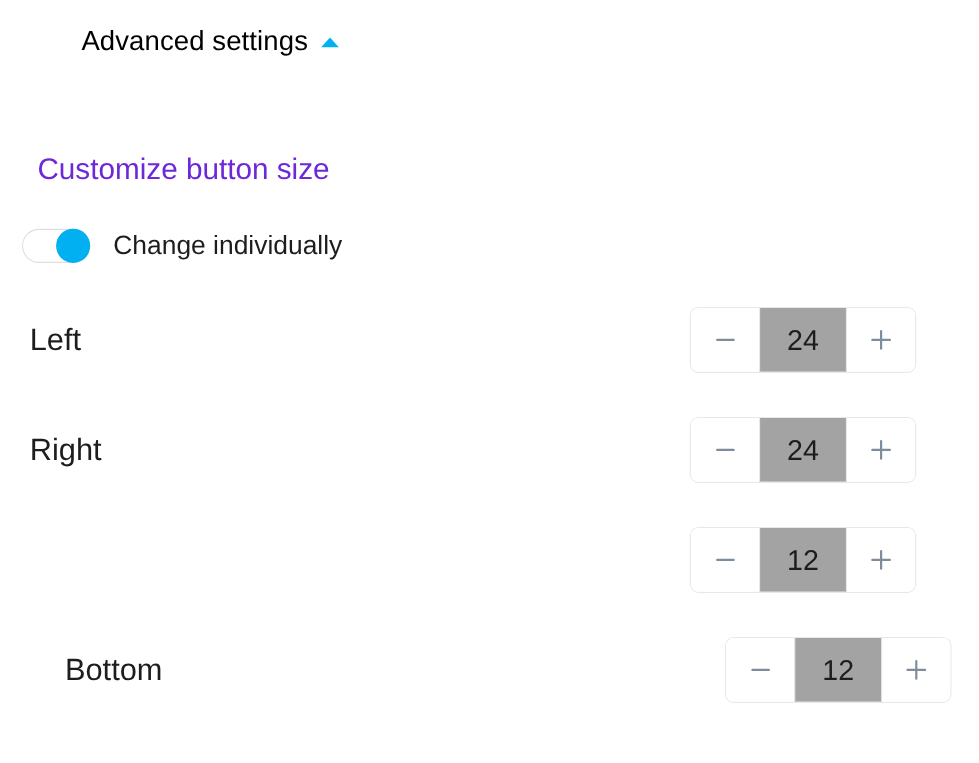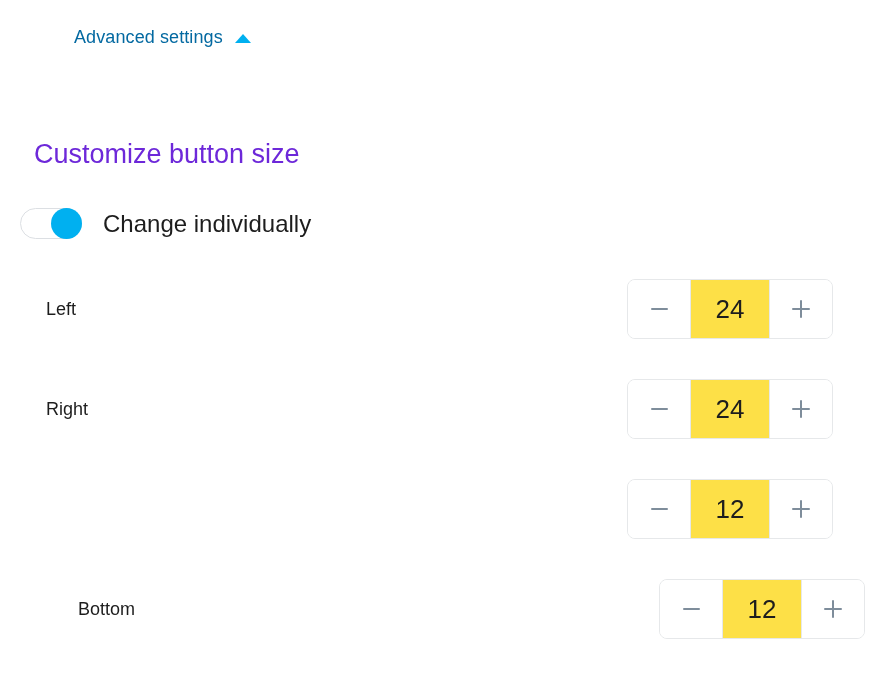--- a/index.html
+++ b/index.html
@@ -23,23 +23,23 @@
     position: absolute;
     left: 74px;
     top: 22px;
     display: flex;
     align-items: center;
     gap: 12px;
     cursor: pointer;
     user-select: none;
   }
   .adv-settings-label {
-    font-size: 18px;
+    font-size: 25px;
     line-height: 31px;
-    color: #0369a1;
+    color: #000000;
     letter-spacing: 0.1px;
     white-space: nowrap;
   }
   .caret-up {
     width: 0;
     height: 0;
     border-left: 8px solid transparent;
     border-right: 8px solid transparent;
     border-bottom: 9px solid #00b0f0;
     display: block;
@@ -113,26 +113,26 @@
     position: relative;
     height: 60px;
     margin-bottom: 40px;
   }
   .size-row:last-child {
     margin-bottom: 0;
     margin-left: 32px;
   }
   .size-row-label {
     position: absolute;
-    left: 46px;
+    left: 27px;
     top: 0;
     height: 60px;
     display: flex;
     align-items: center;
-    font-size: 18px;
+    font-size: 28px;
     color: #1d1d1d;
     white-space: nowrap;
     user-select: none;
   }
 
   
   .stepper {
     position: absolute;
     left: 627px;
     top: 0;
@@ -158,21 +158,21 @@
   }
   .step-value {
     flex: 1 1 auto;
     display: flex;
     align-items: center;
     justify-content: center;
     font-size: 26px;
     color: #1d1d1d;
     border-left: 1.5px solid #e6e8ea;
     border-right: 1.5px solid #e6e8ea;
-    background: #fde047;
+    background: #a3a3a3;
     user-select: none;
   }
   .glyph-minus {
     display: block;
     width: 17px;
     height: 2.5px;
     background: #7e8d9b;
     border-radius: 1px;
   }
   .glyph-plus {

